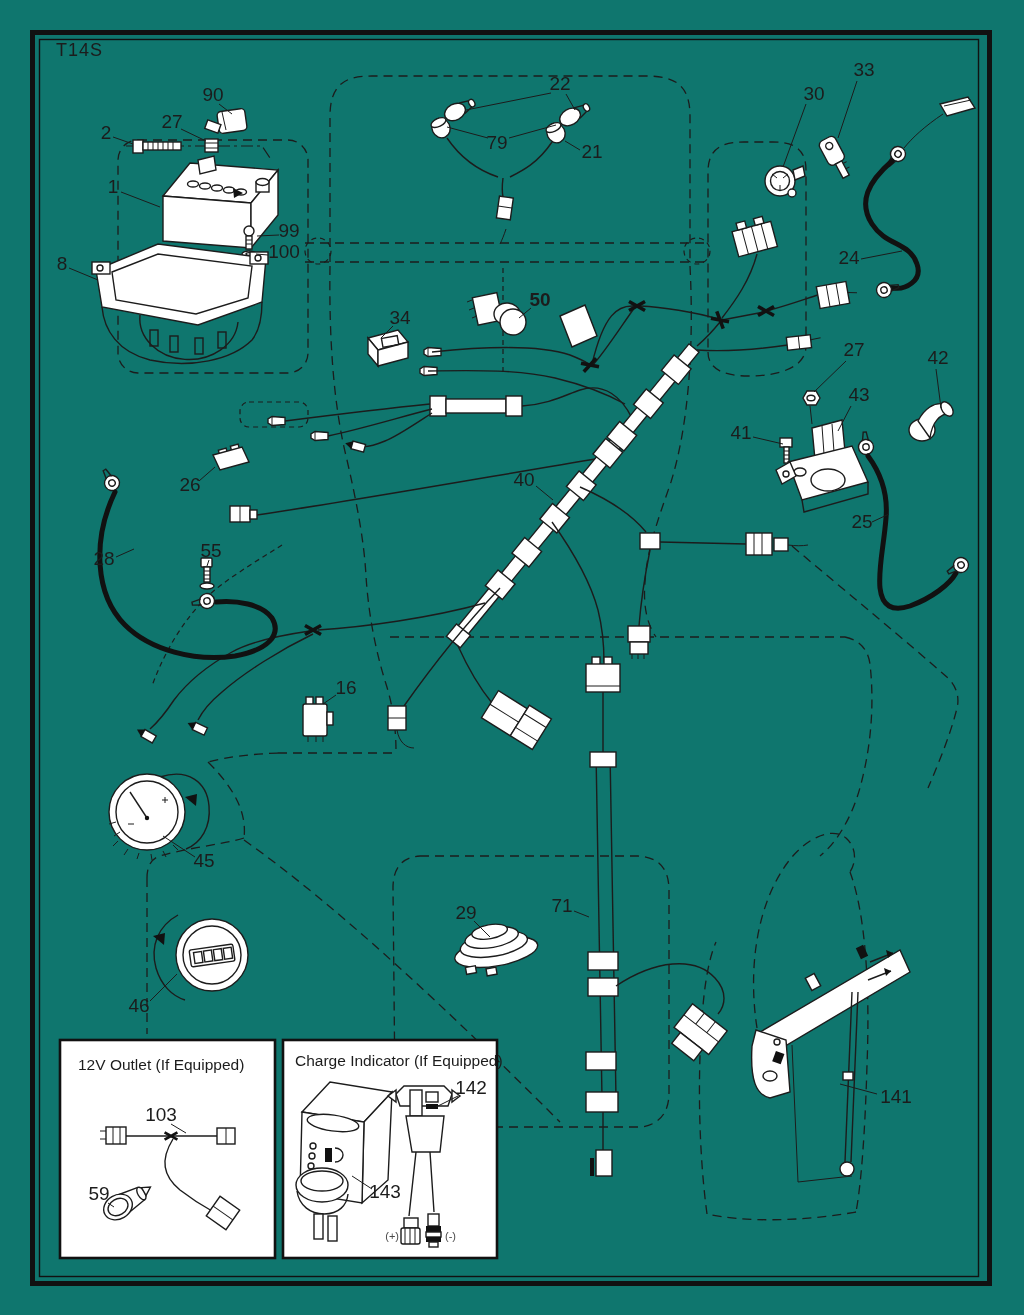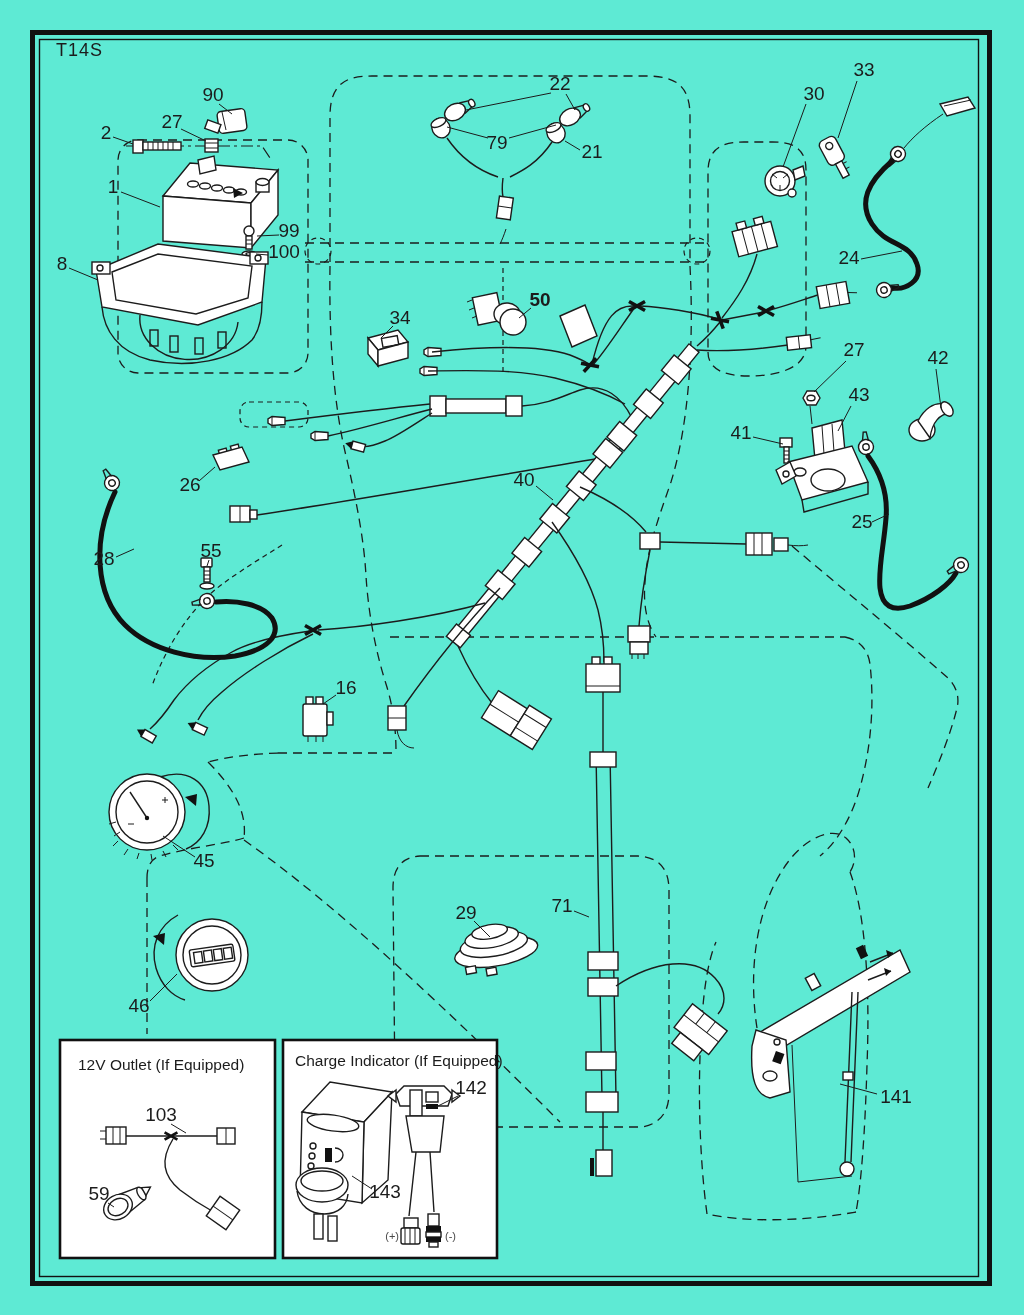--- a/index.html
+++ b/index.html
@@ -1,16 +1,16 @@
 <!DOCTYPE html>
 <html><head>
 <meta charset="utf-8">
 <style>
   html,body{margin:0;padding:0;background:#fff;}
-  .stage{position:relative;width:1024px;height:1315px;background:#5eead4;overflow:hidden;}
+  .stage{position:relative;width:1024px;height:1315px;background:#0f766e;overflow:hidden;}
   svg{position:absolute;left:0;top:0;}
   svg text{font-family:"Liberation Sans",sans-serif;fill:#1c1c1c;}
   .co{font-size:19px;}
   .co-b{font-size:19px;font-weight:bold;}
   .model{font-size:18px;letter-spacing:1px;}
   .inset-title{font-size:15.5px;}
   .pm{font-size:11px;fill:#4a4a4a;}
   .ln{stroke:#1c1c1c;stroke-width:1.4;fill:none;}
   .lnf{stroke:#1c1c1c;stroke-width:1.4;fill:#ffffff;}
   .thin{stroke:#1c1c1c;stroke-width:1;fill:none;}

